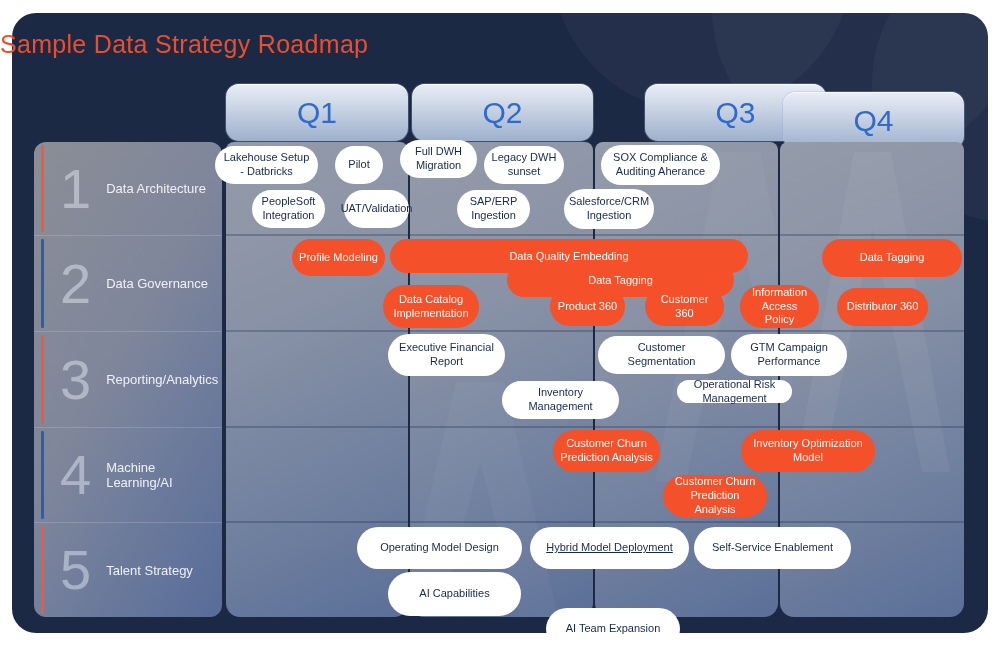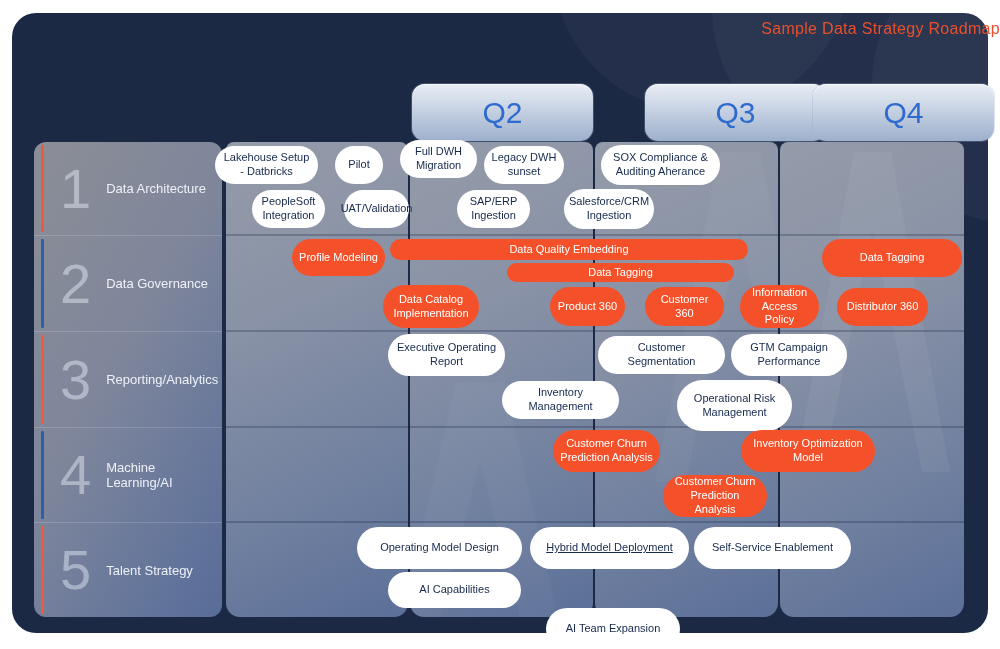--- a/index.html
+++ b/index.html
@@ -6,34 +6,34 @@
   .page {
     position:relative; width:1000px; height:649px; background:#ffffff;
     font-family:"Liberation Sans", sans-serif; overflow:hidden;
   }
   .board {
     position:absolute; left:12px; top:13px; width:976px; height:620px;
     background:#1c2945; border-radius:24px; overflow:hidden;
   }
   .deco-circle { position:absolute; border-radius:50%; background:rgba(255,255,255,0.035); }
   .title {
-    position:absolute; top:20px; left:0; width:100%; text-align:right;
-    color:#e94f2d; font-size:16px; letter-spacing:0.3px;
+    position:absolute; top:30px; left:0; width:100%; text-align:left;
+    color:#e94f2d; font-size:25px; letter-spacing:0.3px;
   }
   .q-header {
     position:absolute; top:84px; height:57px; border-radius:13px;
     background:linear-gradient(180deg,#e9eef6 0%,#c7d2e3 45%,#9db0cc 100%);
     display:flex; align-items:center; justify-content:center;
     color:#2f6ace; font-size:30px;
     box-shadow:0 0 0 1px rgba(150,170,205,0.3), inset 0 1px 0 rgba(255,255,255,0.65);
   }
   .q1 { left:226px; width:182px; }
   .q2 { left:412px; width:181px; }
   .q3 { left:597px; width:181px;margin-left:48px; }
-  .q4 { left:813px; width:181px; }
+  .q4 { left:783px; width:181px;margin-top:8px; }
   .col {
     position:absolute; top:142px; height:475px;
     background:linear-gradient(155deg,#949ba9 0%,#8992a6 35%,#70809f 72%,#5b6f98 100%);
     border-radius:8px 8px 14px 14px; overflow:hidden;
   }
   .c1 { left:226px; width:182px; }
   .c2 { left:410px; width:183px; }
   .c3 { left:595px; width:183px; }
   .c4 { left:780px; width:184px; }
   .chev { position:absolute; background:rgba(255,255,255,0.05);
@@ -49,35 +49,38 @@
   .era-accent { position:absolute; left:7px; top:3px; bottom:3px; width:3px; border-radius:1px; }
   .era-num { margin-left:26px; font-size:56px; font-weight:100; color:rgba(236,241,250,0.45); line-height:1; }
   .era-label { margin-left:15px; font-size:13px; color:#eef1f7; }
   .pill {
     position:absolute; display:flex; align-items:center; justify-content:center;
     text-align:center; box-sizing:border-box; padding:2px 6px; line-height:1.25;
     font-size:11px; border-radius:999px;
   }
   .pill.white { background:#ffffff; color:#16294d; }
   .pill.orange { background:#f4512b; color:#ffffff; }
-  .pill.bar { padding:4px 8px; line-height:1; }
+  .pill.bar { padding:17px 8px; line-height:1; }
 </style>
 </head>
 <body>
 
 <div class="page">
 
   <div class="board">
     <div class="deco-circle" style="left:700px; top:-160px; width:310px; height:310px;"></div>
     <div class="deco-circle" style="left:540px; top:-200px; width:300px; height:300px;"></div>
     <div class="deco-circle" style="left:860px; top:-70px; width:280px; height:280px;"></div>
   </div>
 
   <div class="title">Sample Data Strategy Roadmap</div>
 
+  <div class="q-header q1">
+      <span>Q1</span>
+    </div>
   <div class="q-header q2">
       <span>Q2</span>
     </div>
   <div class="q-header q3">
       <span>Q3</span>
     </div>
   <div class="q-header q4">
       <span>Q4</span>
     </div>
 
@@ -137,28 +140,28 @@
       <div class="pill white" style="left: 564px; top: 189px; width: 90px; height: 40px;">Salesforce/CRM Ingestion</div>
       <div class="pill orange" style="left: 292px; top: 239px; width: 93px; height: 37px;">Profile Modeling</div>
       <div class="pill orange bar" style="left: 390px; top: 239px; width: 358px; height: 21px;">Data Quality Embedding</div>
       <div class="pill orange bar" style="left: 507px; top: 263px; width: 227px; height: 19px;">Data Tagging</div>
       <div class="pill orange" style="left: 822px; top: 239px; width: 140px; height: 38px;">Data Tagging</div>
       <div class="pill orange" style="left: 383px; top: 285px; width: 96px; height: 43px;">Data Catalog Implementation</div>
       <div class="pill orange" style="left: 550px; top: 287px; width: 75px; height: 39px;">Product 360</div>
       <div class="pill orange" style="left: 645px; top: 287px; width: 79px; height: 39px;">Customer 360</div>
       <div class="pill orange" style="left: 740px; top: 285px; width: 79px; height: 43px;">Information Access Policy</div>
       <div class="pill orange" style="left: 837px; top: 288px; width: 91px; height: 38px;">Distributor 360</div>
-      <div class="pill white" style="left: 388px; top: 334px; width: 117px; height: 42px;">Executive Operating Report</div>
+      <div class="pill white" style="left: 388px; top: 334px; width: 117px; height: 42px;">Executive Financial Report</div>
       <div class="pill white" style="left: 598px; top: 336px; width: 127px; height: 38px;">Customer Segmentation</div>
       <div class="pill white" style="left: 731px; top: 334px; width: 116px; height: 42px;">GTM Campaign Performance</div>
       <div class="pill white" style="left: 502px; top: 381px; width: 117px; height: 38px;">Inventory Management</div>
-      <div class="pill white" style="left: 677px; top: 380px; width: 115px; height: 51px;">Operational Risk Management</div>
+      <div class="pill white" style="left: 677px; top: 380px; width: 115px; height: 23px;">Operational Risk Management</div>
       <div class="pill orange" style="left: 553px; top: 430px; width: 107px; height: 42px;">Customer Churn Prediction Analysis</div>
       <div class="pill orange" style="left: 741px; top: 430px; width: 134px; height: 42px;">Inventory Optimization Model</div>
       <div class="pill orange" style="left: 663px; top: 475px; width: 104px; height: 42px;">Customer Churn Prediction Analysis</div>
       <div class="pill white" style="left: 357px; top: 527px; width: 165px; height: 42px;">Operating Model Design</div>
       <div class="pill white" style="left: 530px; top: 527px; width: 159px; height: 42px; text-decoration: underline;">Hybrid Model Deployment</div>
       <div class="pill white" style="left: 694px; top: 527px; width: 157px; height: 42px;">Self-Service Enablement</div>
-      <div class="pill white" style="left: 388px; top: 572px; width: 133px; height: 36px;">AI Capabilities</div>
+      <div class="pill white" style="left: 388px; top: 572px; width: 133px; height: 44px;">AI Capabilities</div>
       <div class="pill white" style="left: 546px; top: 572px; width: 134px; height: 42px; margin-top: 36px;">AI Team Expansion</div>
     </div>
 
 </div>
 
 </body></html>

